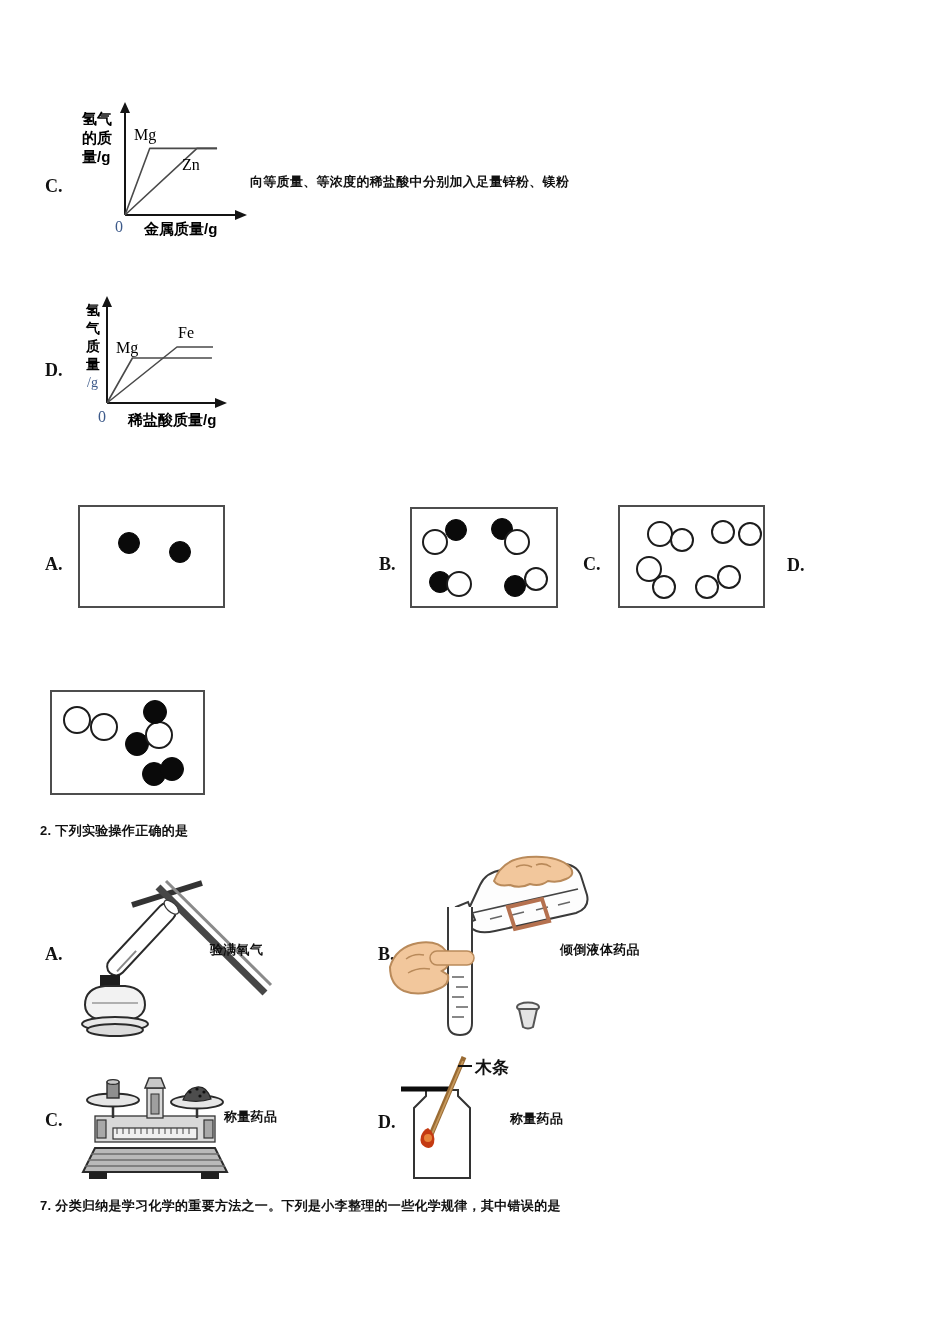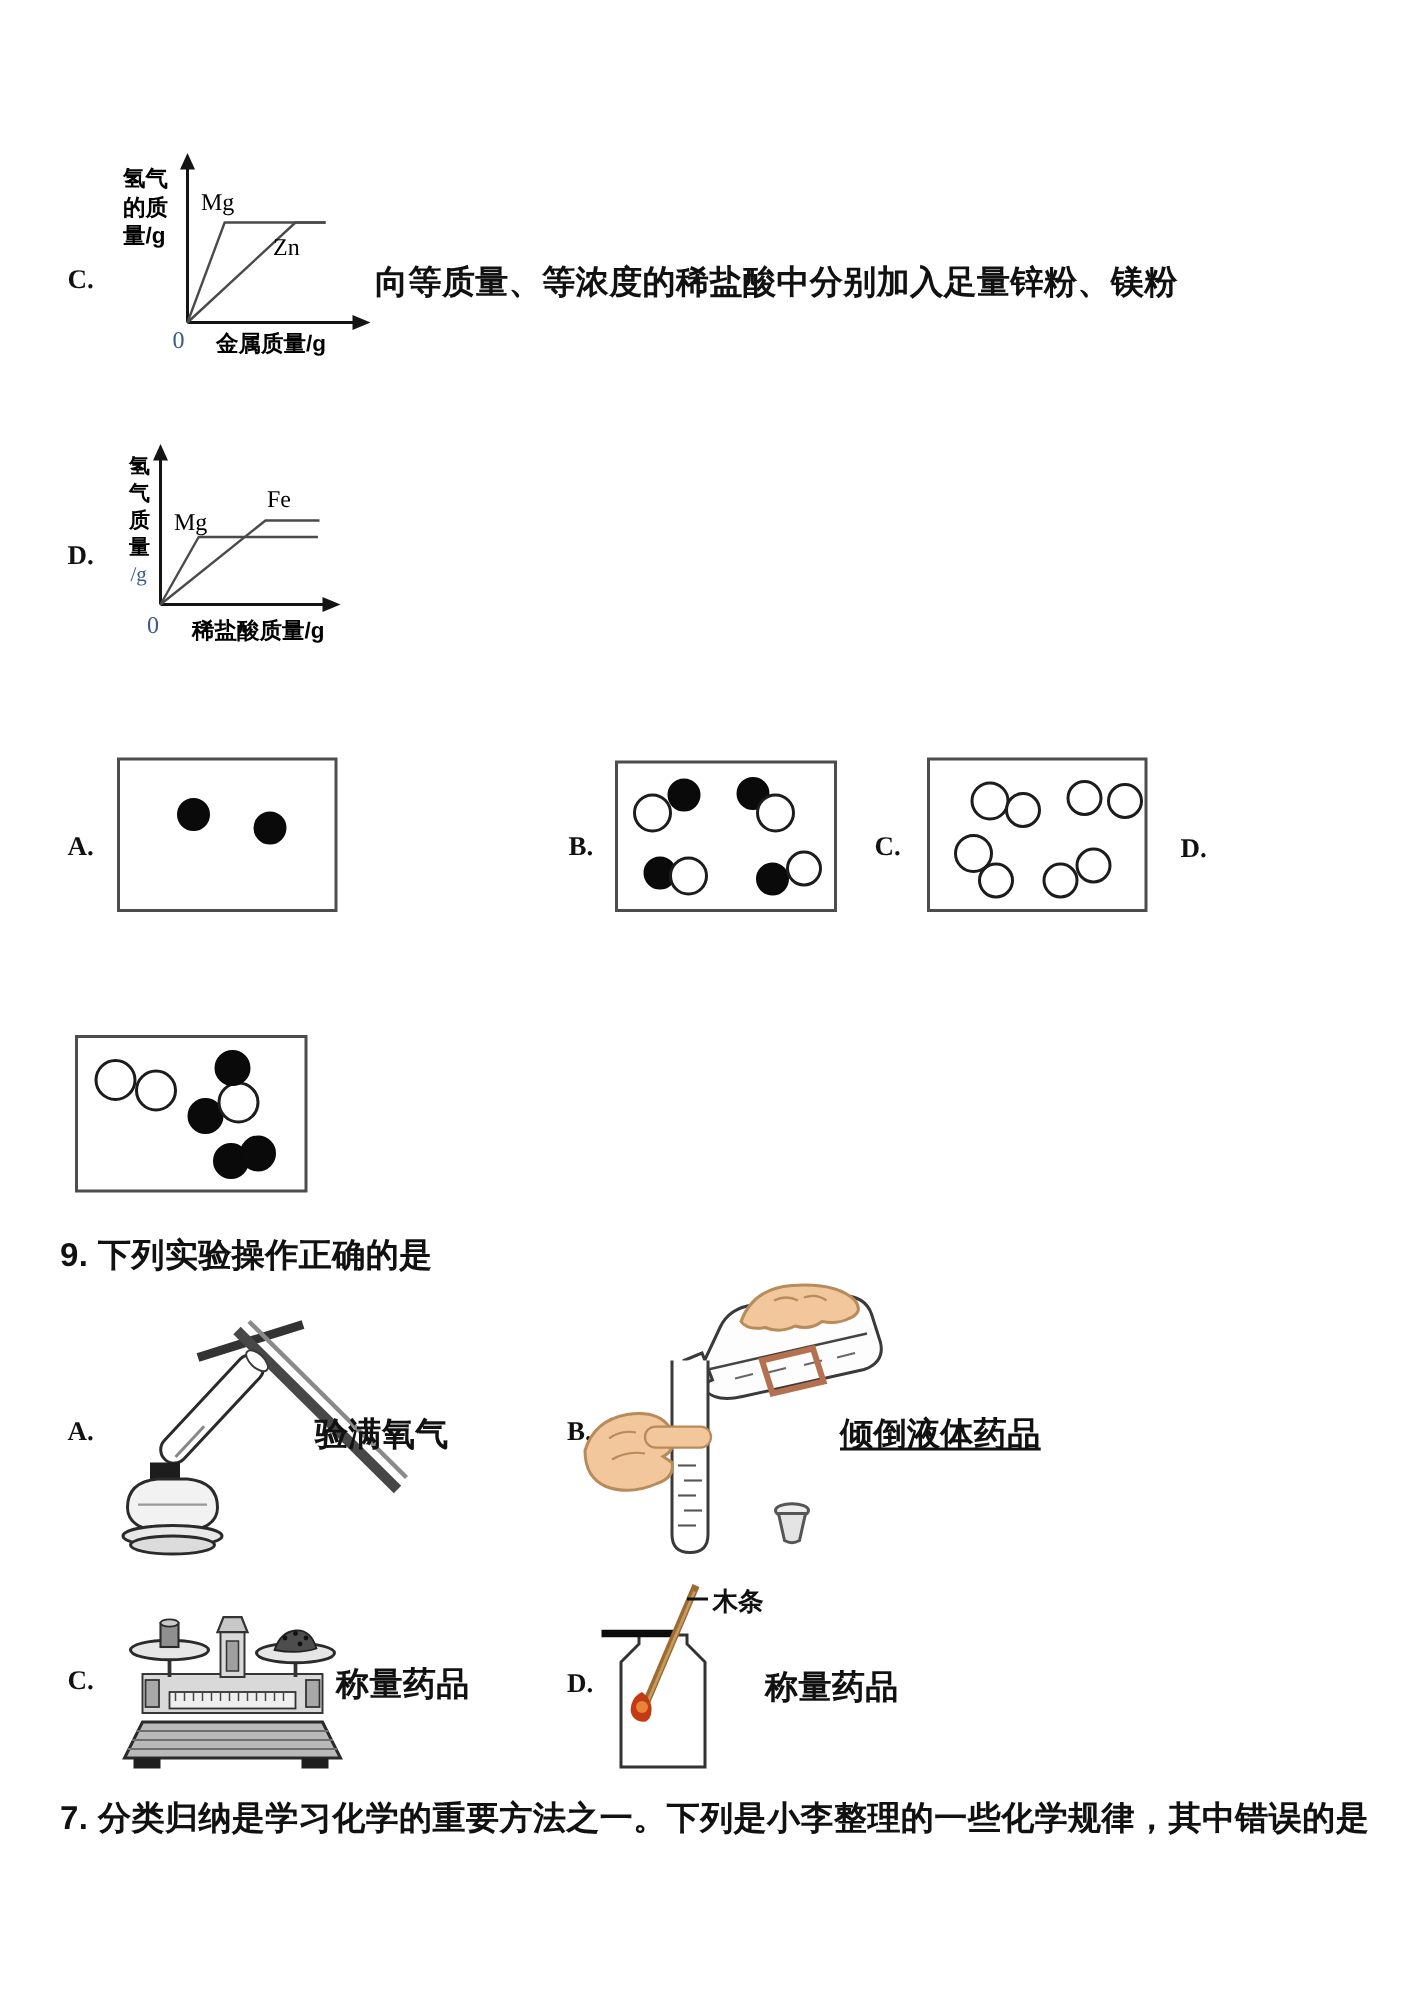--- a/index.html
+++ b/index.html
@@ -1,19 +1,19 @@
 <!DOCTYPE html>
 <html><head>
 <meta charset="utf-8">
 <style>
   html,body{margin:0;padding:0;background:#fff;}
   .page{position:relative;width:950px;height:1344px;background:#ffffff;
         font-family:"Liberation Sans",sans-serif;color:#111;overflow:hidden;}
   .abs{position:absolute;}
-  .zh{font-weight:700;font-size:22px;white-space:nowrap;letter-spacing:.3px;}
+  .zh{font-weight:700;font-size:13px;white-space:nowrap;letter-spacing:.3px;}
   .letter{font-family:"Liberation Serif",serif;font-weight:700;font-size:18px;}
   .mol-box{position:absolute;border:2px solid #4d4d4d;background:#fff;box-sizing:border-box;}
   .atom{position:absolute;border-radius:50%;box-sizing:border-box;}
   .atom.black{background:#0a0a0a;border:1px solid #0a0a0a;}
   .atom.white{background:#fff;border:2px solid #1c1c1c;}
   svg{overflow:visible;}
   svg text{font-family:"Liberation Serif",serif;}
   svg text.cjk{font-family:"Liberation Sans",sans-serif;font-weight:700;}
   .axis{stroke:#141414;stroke-width:2;fill:none;}
   .arrow{fill:#141414;stroke:none;}
@@ -106,21 +106,21 @@
   <div class="mol-box" style="left:50px;top:690px;width:155px;height:105px;">
       <span class="atom white" style="left: 11px; top: 14px; height: 28px; width: 28px;"></span>
       <span class="atom white" style="left: 38px; top: 21px; height: 28px; width: 28px;"></span>
       <span class="atom black" style="left: 73px; top: 40px; height: 24px; width: 24px;"></span>
       <span class="atom white" style="left: 93px; top: 29px; height: 28px; width: 28px;"></span>
       <span class="atom black" style="left: 91px; top: 8px; height: 24px; width: 24px;"></span>
       <span class="atom black" style="left: 90px; top: 70px; height: 24px; width: 24px;"></span>
       <span class="atom black" style="left: 108px; top: 65px; height: 24px; width: 24px;"></span>
     </div>
 
-  <div class="abs zh" style="left:40px;top:822px;">9. 下列实验操作正确的是</div>
+  <div class="abs zh" style="left:40px;top:822px;">2. 下列实验操作正确的是</div>
 
   <div class="abs letter" style="left:45px;top:944px;">A.</div>
   <svg class="abs" style="left:60px;top:865px;" width="230" height="175" viewBox="0 0 230 175">
 
     <line x1="72" y1="40" x2="142" y2="18" stroke="#333" stroke-width="6"></line>
     <line x1="98" y1="22" x2="205" y2="128" stroke="#474747" stroke-width="7"></line>
     <line x1="106" y1="16" x2="211" y2="120" stroke="#8a8a8a" stroke-width="3"></line>
 
     <g transform="translate(50,108) rotate(-47)">
       <rect class="outline" x="0" y="-9" width="92" height="18" rx="9"></rect>
@@ -162,21 +162,21 @@
       <line x1="62" y1="162" x2="74" y2="162"></line>
     </g>
 
     <path d="M0,112 Q6,92 28,88 Q48,85 56,96 L58,104 Q60,112 52,116 L58,120 Q60,130 48,134 Q30,142 14,136 Q0,130 0,112 Z" fill="#f2c79c" stroke="#b98a5a" stroke-width="2"></path>
     <rect x="40" y="96" width="44" height="14" rx="7" fill="#f2c79c" stroke="#b98a5a" stroke-width="1.5"></rect>
     <path d="M16,104 Q24,98 34,100 M18,118 Q28,112 40,114" fill="none" stroke="#b98a5a" stroke-width="1.4"></path>
 
     <ellipse cx="138" cy="152" rx="11" ry="4.5" fill="#eee" stroke="#555" stroke-width="2"></ellipse>
     <path d="M129,154 L133,172 Q138,175 143,172 L147,154 Z" fill="#e4e4e4" stroke="#555" stroke-width="2"></path>
   </svg>
-  <div class="abs zh" style="left:560px;top:941px;text-decoration:underline;">倾倒液体药品</div>
+  <div class="abs zh" style="left:560px;top:941px;">倾倒液体药品</div>
 
   <div class="abs letter" style="left:45px;top:1110px;">C.</div>
   <svg class="abs" style="left:75px;top:1072px;" width="160" height="108" viewBox="0 0 160 108">
 
     <path d="M8,100 L152,100 L140,76 L20,76 Z" fill="#b9b9b9" stroke="#2a2a2a" stroke-width="2"></path>
     <line x1="16" y1="82" x2="144" y2="82" stroke="#6e6e6e" stroke-width="1.4"></line>
     <line x1="13" y1="88" x2="147" y2="88" stroke="#6e6e6e" stroke-width="1.4"></line>
     <line x1="10" y1="94" x2="150" y2="94" stroke="#6e6e6e" stroke-width="1.4"></line>
     <rect x="14" y="100" width="18" height="7" fill="#1f1f1f"></rect>
     <rect x="126" y="100" width="18" height="7" fill="#1f1f1f"></rect>

